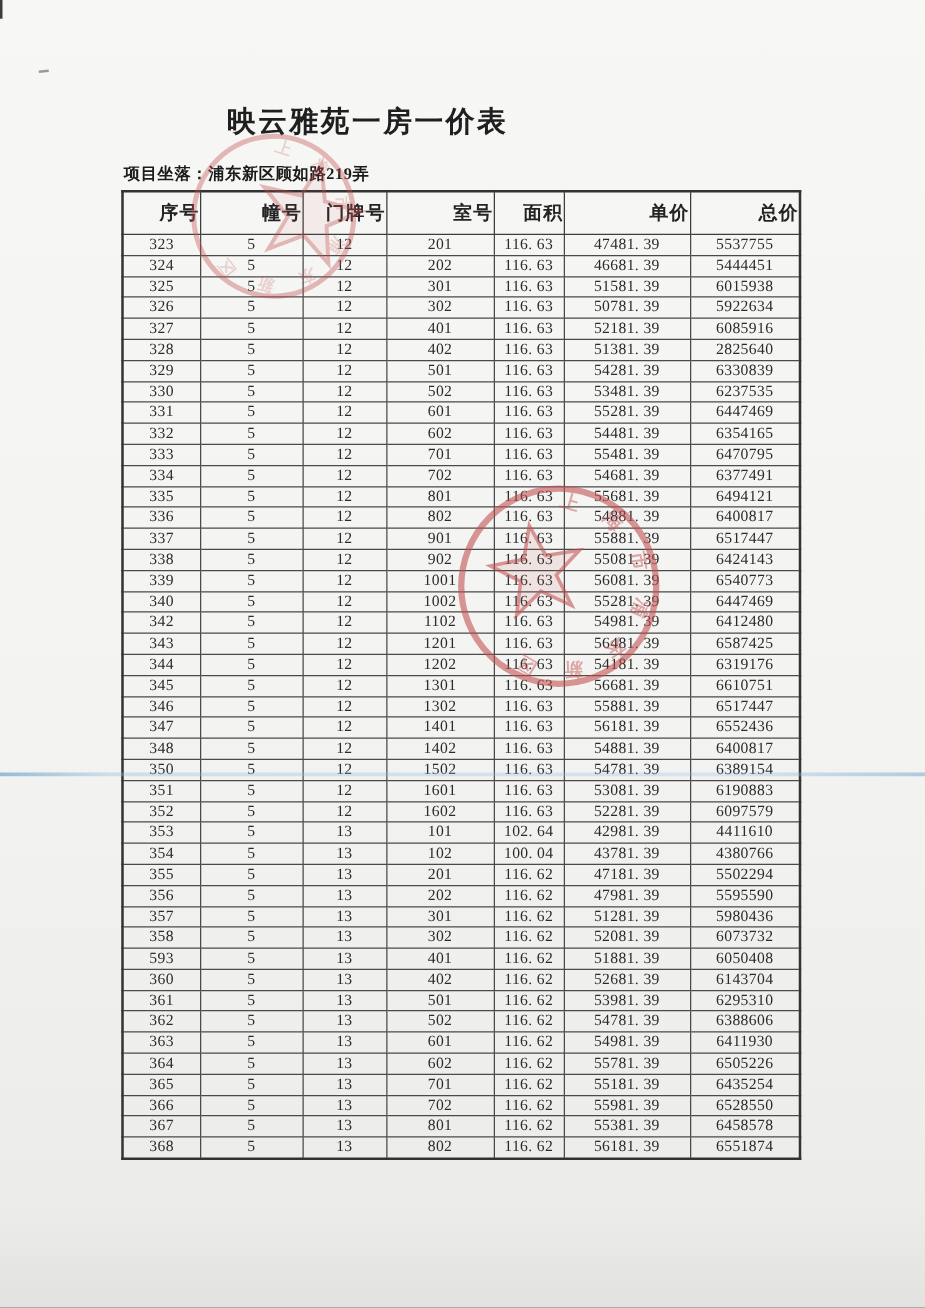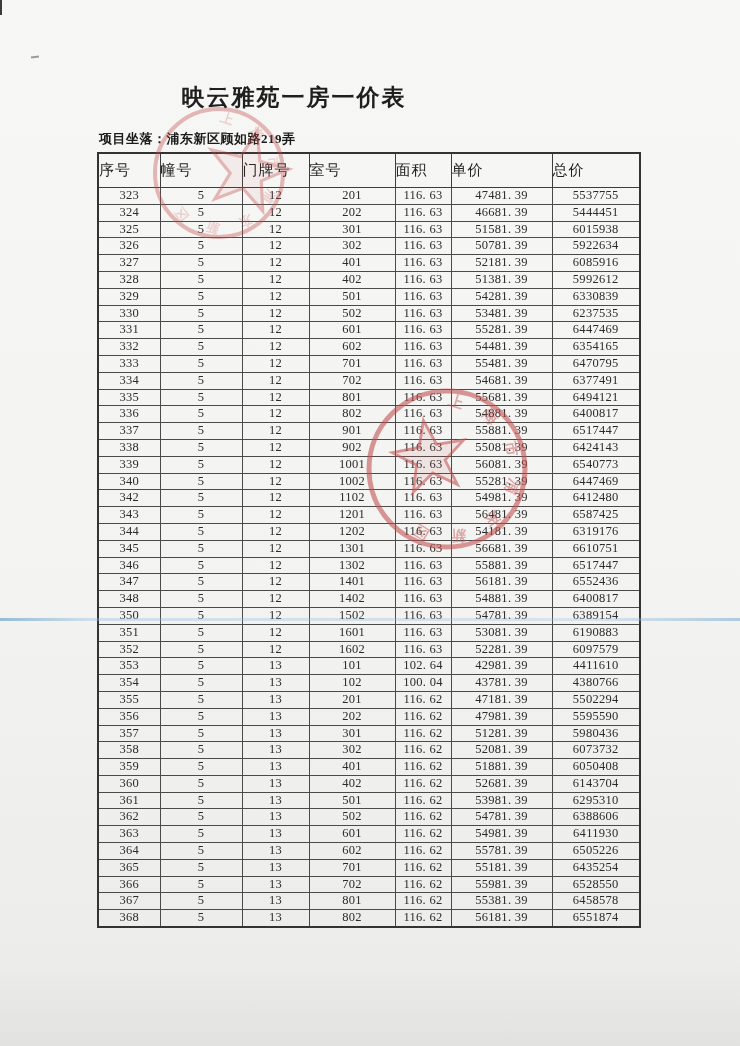--- a/index.html
+++ b/index.html
@@ -19,22 +19,22 @@
   }
   .location-line{
     position:absolute;top:130px;left:99px;font-size:13px;font-weight:bold;
     color:#1b1b1b;letter-spacing:.5px;white-space:nowrap;
   }
   table.price{
     position:absolute;left:97px;top:152px;width:542px;
     border-collapse:collapse;table-layout:fixed;border:2px solid #333;
   }
   .price th{
-    height:33px;font-size:15px;font-weight:normal;border:1px solid #3d3d3d;
-    color:#242424;letter-spacing:1px;padding:0;text-align:left;margin-top:12px;
+    height:33px;font-size:15px;font-weight:bold;border:1px solid #3d3d3d;
+    color:#242424;letter-spacing:1px;padding:0;text-align:right;margin-top:12px;
   }
   .price td{
     height:15.8px;line-height:15.8px;font-size:12.5px;text-align:center;
     border:1px solid #4a4a4a;padding:0;letter-spacing:.3px;color:#2b2b2b;
     overflow:hidden;white-space:nowrap;
   }
   .scan-line{
     position:absolute;left:0;top:618px;width:740px;height:3px;
     background:linear-gradient(90deg,rgba(110,165,205,.70),rgba(140,185,220,.35) 12%,
       rgba(150,190,225,.28) 80%,rgba(120,170,210,.55));
@@ -133,21 +133,21 @@
           <td>52181. 39</td>
           <td>6085916</td>
         </tr>
         <tr>
           <td>328</td>
           <td>5</td>
           <td>12</td>
           <td>402</td>
           <td>116. 63</td>
           <td>51381. 39</td>
-          <td>5992612</td>
+          <td>2825640</td>
         </tr>
         <tr>
           <td>329</td>
           <td>5</td>
           <td>12</td>
           <td>501</td>
           <td>116. 63</td>
           <td>54281. 39</td>
           <td>6330839</td>
         </tr>
@@ -388,21 +388,21 @@
         <tr>
           <td>358</td>
           <td>5</td>
           <td>13</td>
           <td>302</td>
           <td>116. 62</td>
           <td>52081. 39</td>
           <td>6073732</td>
         </tr>
         <tr>
-          <td>359</td>
+          <td>593</td>
           <td>5</td>
           <td>13</td>
           <td>401</td>
           <td>116. 62</td>
           <td>51881. 39</td>
           <td>6050408</td>
         </tr>
         <tr>
           <td>360</td>
           <td>5</td>

